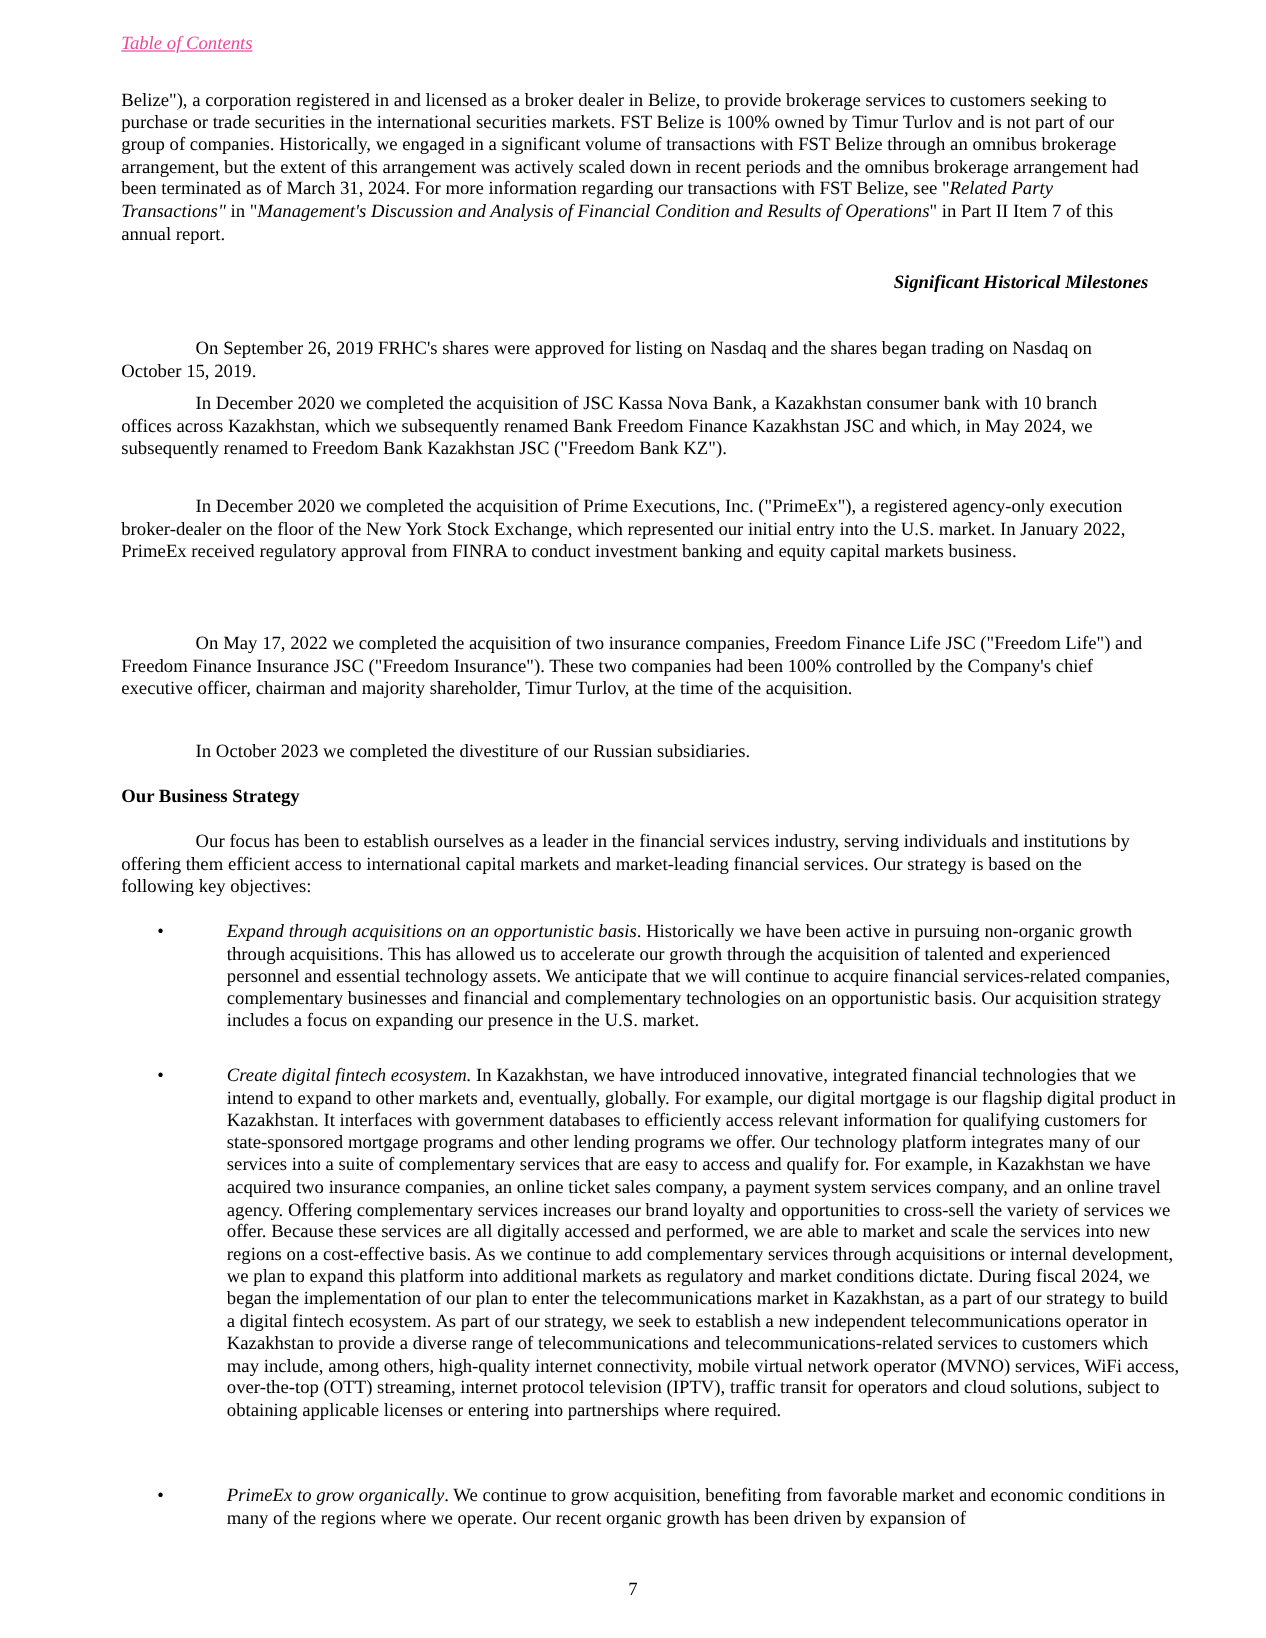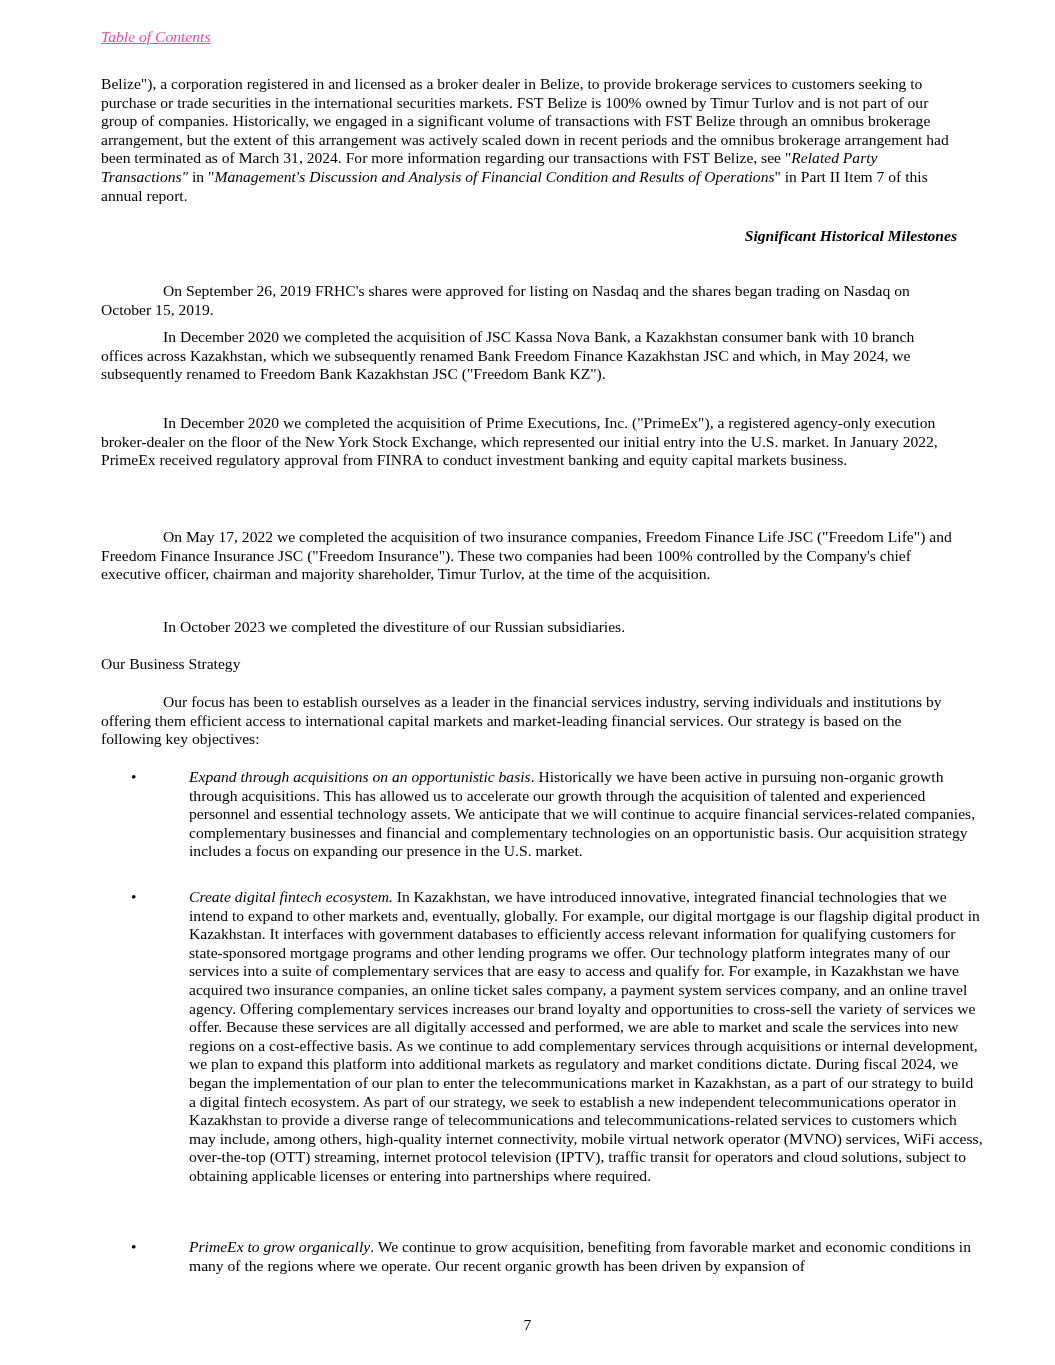--- a/index.html
+++ b/index.html
@@ -34,21 +34,21 @@
     margin: 0;
   }
   .indent {
     text-indent: 62px;
   }
   .subhead {
     font-weight: bold;
     font-style: italic;
   }
   .head {
-    font-weight: normal;
+    font-weight: bold;
   }
   .bullet {
     position: absolute;
     left: 101px;
     width: 856px;
   }
   .bullet .dot {
     position: absolute;
     left: 30px;
     top: 0;

